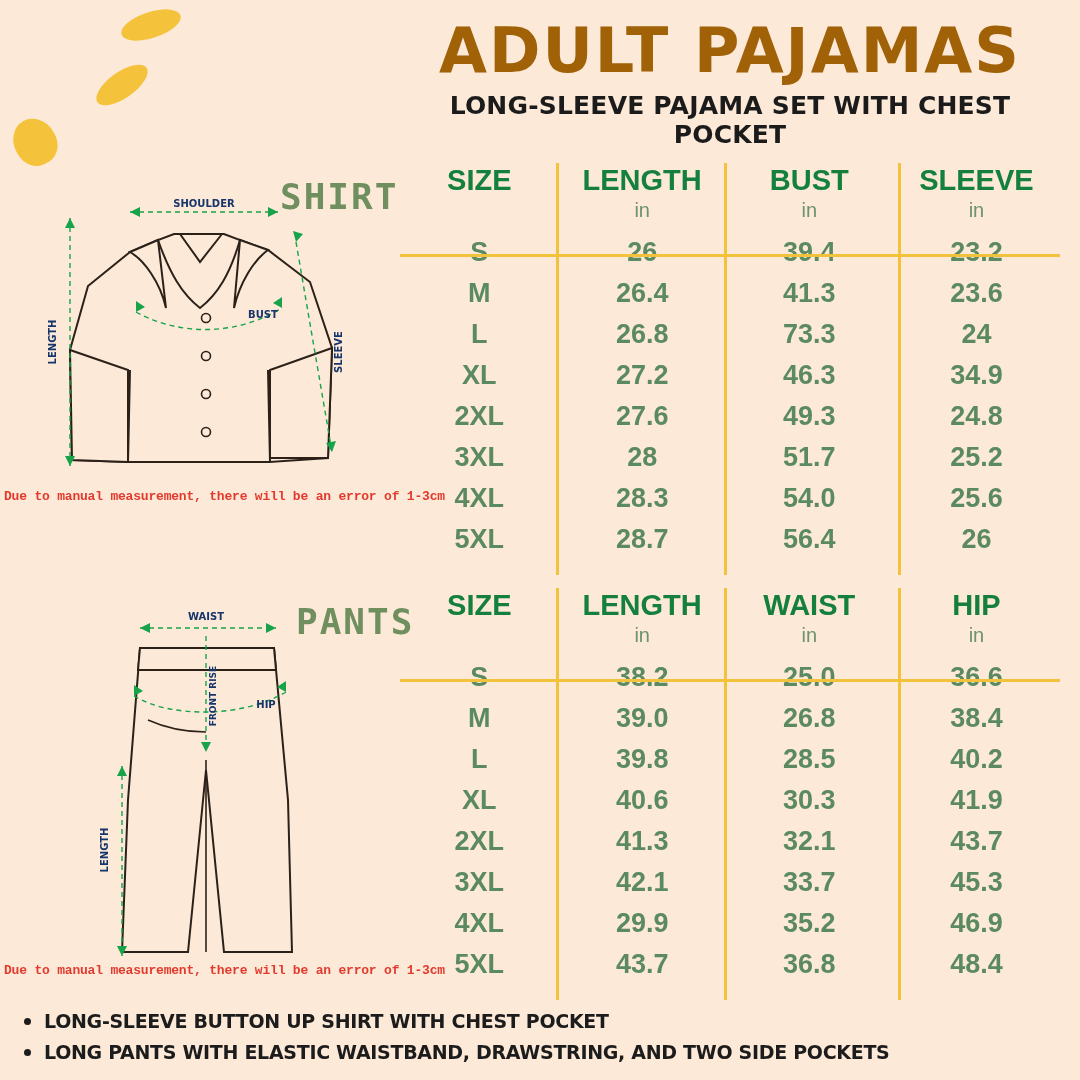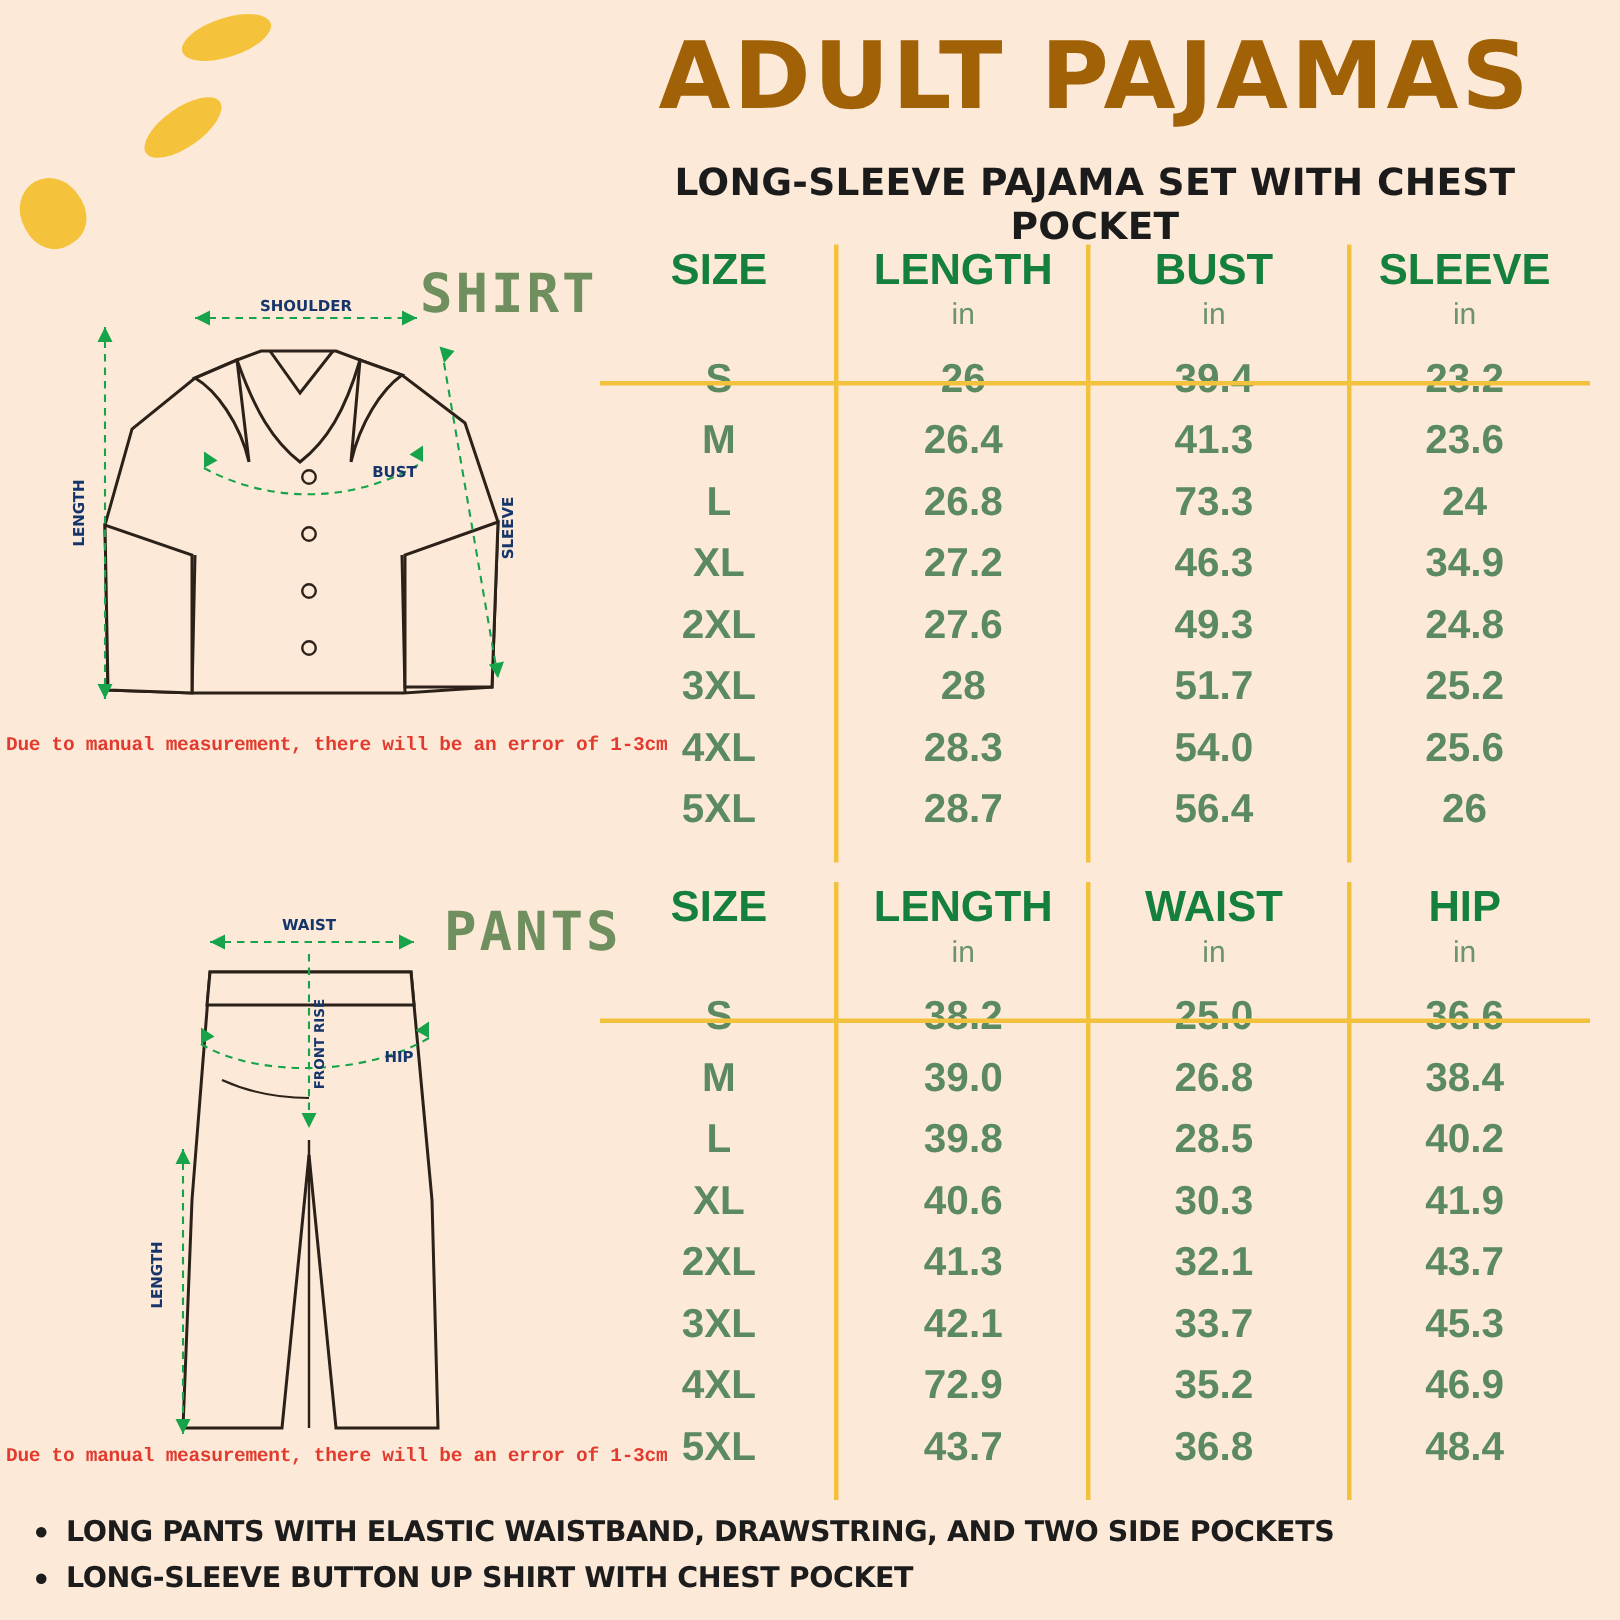--- a/index.html
+++ b/index.html
@@ -41,21 +41,21 @@
     letter-spacing: 2px;
     color: #a16207;
     line-height: 1.05;
     margin: 0;
   }
   .subtitle {
     font-family: "DejaVu Sans", sans-serif;
     font-weight: bold;
     font-size: 25px;
     color: #1b1b1b;
-    margin-top: 24px;
+    margin-top: 8px;
     letter-spacing: 0.2px;
   }
 
   
   .table-block {
     position: absolute;
     width: 660px;
     left: 400px;
   }
   #shirt-block { top: 160px; }
@@ -370,35 +370,35 @@
       <td>43.7</td>
     </tr>
     <tr class="data-row">
       <td>3XL</td>
       <td>42.1</td>
       <td>33.7</td>
       <td>45.3</td>
     </tr>
     <tr class="data-row">
       <td>4XL</td>
-      <td>72.9</td>
+      <td>29.9</td>
       <td>35.2</td>
       <td>46.9</td>
     </tr>
     <tr class="data-row">
       <td>5XL</td>
       <td>43.7</td>
       <td>36.8</td>
       <td>48.4</td>
     </tr>
   </tbody>
     </table>
 </div>
 
 <div class="hline" style="left:400px; top:679px; width:660px;"></div>
 <div class="vline" style="left:556px; top:588px; height:412px;"></div>
 <div class="vline" style="left:724px; top:588px; height:412px;"></div>
 <div class="vline" style="left:898px; top:588px; height:412px;"></div>
 
 <ul class="notes">
+  <li>LONG-SLEEVE BUTTON UP SHIRT WITH CHEST POCKET</li>
   <li>LONG PANTS WITH ELASTIC WAISTBAND, DRAWSTRING, AND TWO SIDE POCKETS</li>
-  <li>LONG-SLEEVE BUTTON UP SHIRT WITH CHEST POCKET</li>
 </ul>
 
 </body></html>

